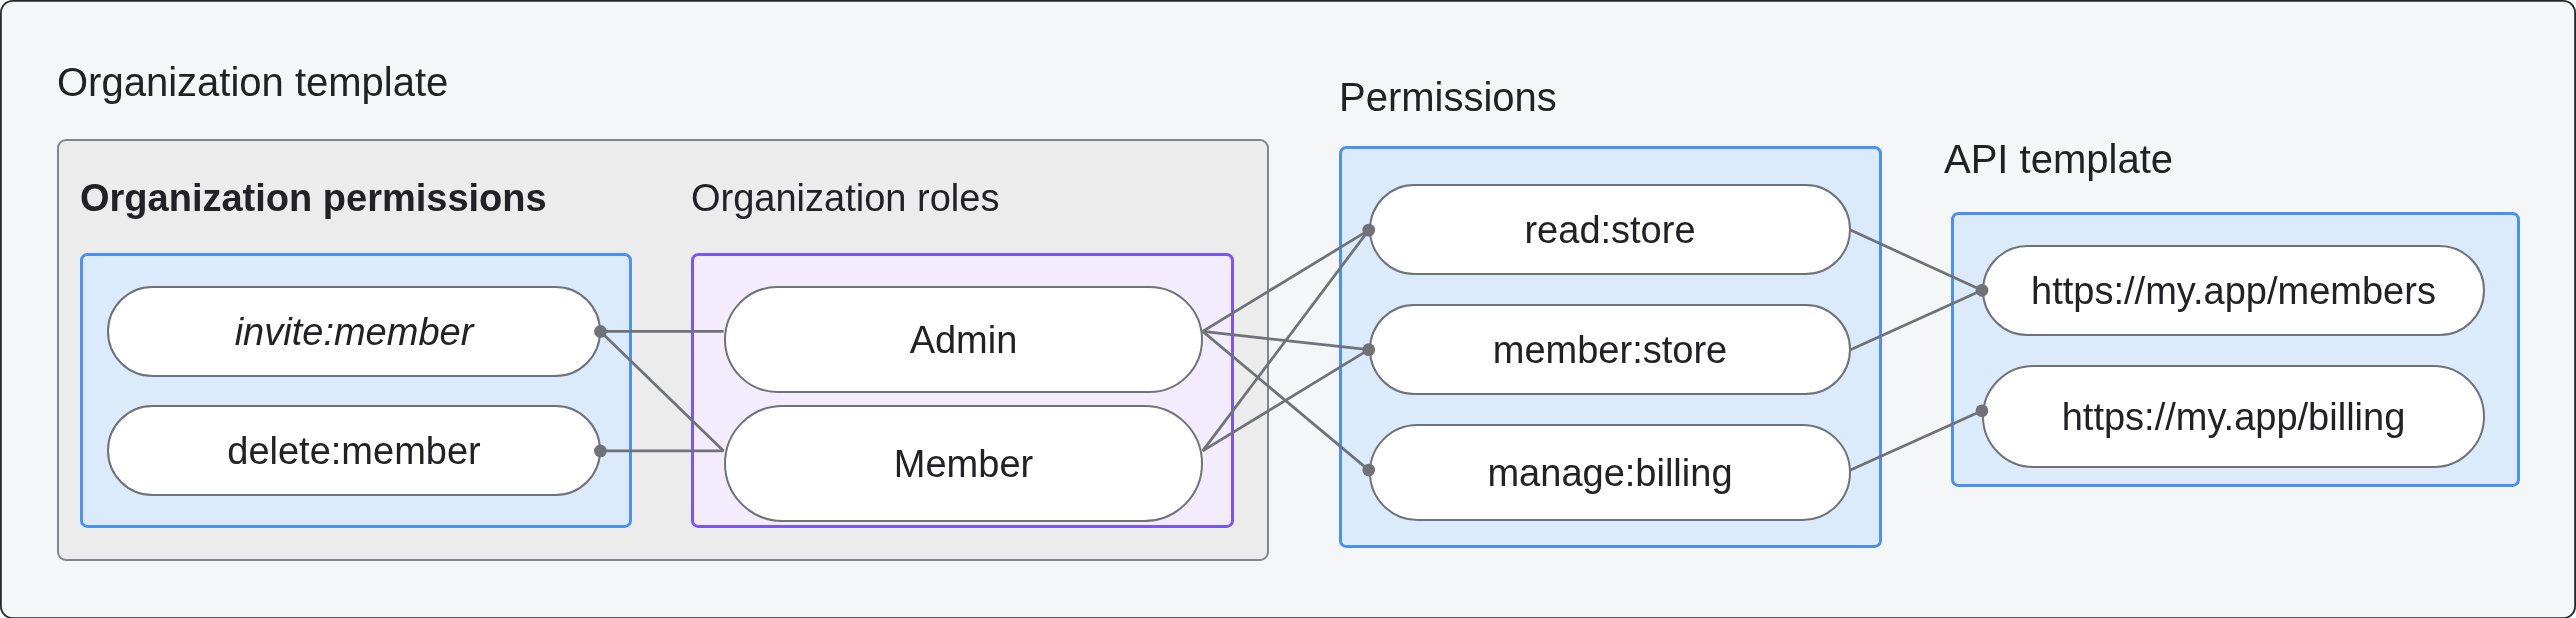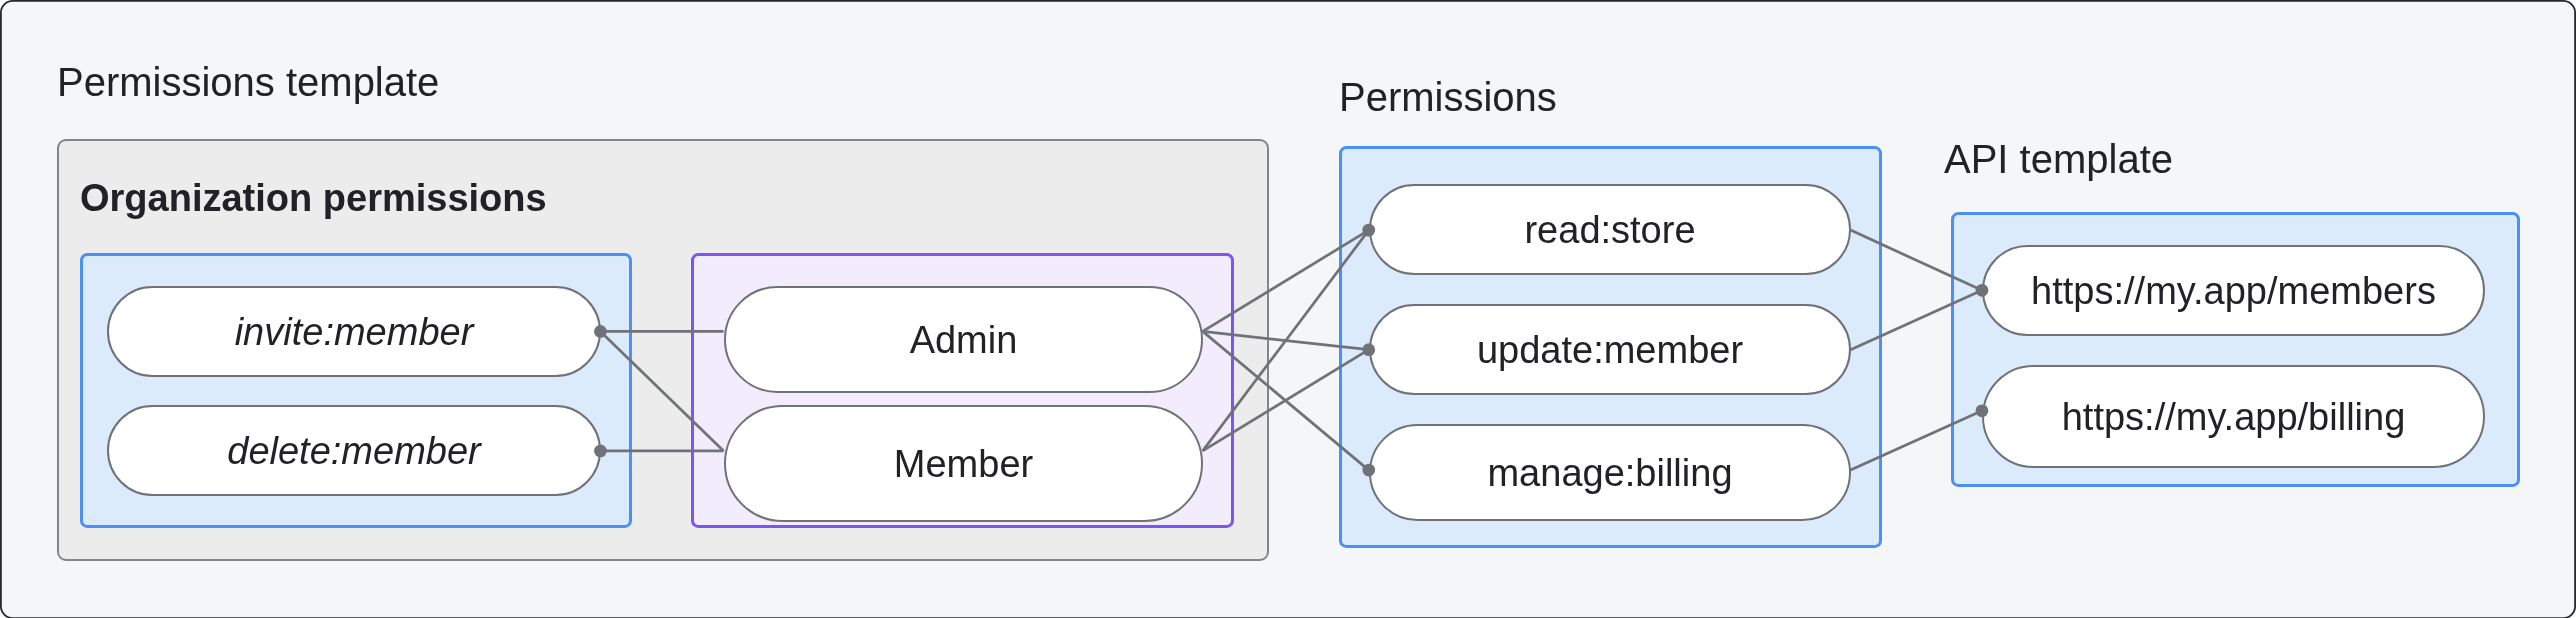--- a/index.html
+++ b/index.html
@@ -73,21 +73,21 @@
     justify-content: center;
     background: #ffffff;
     border: 2.7px solid #6f7277;
     border-radius: 912px;
     font-size: 38px;
     line-height: 1;
     white-space: nowrap;
     z-index: 3;
   }
   .p-invite  { left: 107px;  top: 286px; width: 494px; height: 91px; font-style: italic; }
-  .p-delete  { left: 107px;  top: 405px; width: 494px; height: 91px; font-style: italic; }
+  .p-delete  { left: 107px;  top: 405px; width: 494px; height: 91px; }
   .p-admin   { left: 724px;  top: 286px; width: 479px; height: 107px; }
   .p-member  { left: 724px;  top: 405px; width: 479px; height: 117px; }
   .p-read    { left: 1369px; top: 184px; width: 482px; height: 91px; }
   .p-update  { left: 1369px; top: 304px; width: 482px; height: 91px; }
   .p-manage  { left: 1369px; top: 424px; width: 482px; height: 97px; }
   .p-members { left: 1982px; top: 245px; width: 503px; height: 91px; }
   .p-billing { left: 1982px; top: 365px; width: 503px; height: 103px; }
 
   svg.layer {
     position: absolute;
@@ -97,26 +97,27 @@
     pointer-events: none;
   }
   #edges-layer { z-index: 2; }
   #dots-layer  { z-index: 4; }
 </style>
 </head>
 <body>
 
 <div class="canvas">
 
-  <div class="title t-org">Permissions template</div>
+  <div class="title t-org">Organization template</div>
   <div class="title t-perm">Permissions</div>
   <div class="title t-api">API template</div>
 
   <div class="box gray"></div>
   <div class="label l-orgperm">Organization permissions</div>
+  <div class="label l-orgroles">Organization roles</div>
 
   <div class="box blue b1"></div>
   <div class="box purple"></div>
   <div class="box blue b2"></div>
   <div class="box blue b3"></div>
 
   <svg class="layer" id="edges-layer" viewBox="0 0 2823 678">
       <line x1="658" y1="363" x2="793" y2="363" stroke="#6f7277" stroke-width="3"></line>
       <line x1="658" y1="363" x2="793" y2="494" stroke="#6f7277" stroke-width="3"></line>
       <line x1="658" y1="494" x2="793" y2="494" stroke="#6f7277" stroke-width="3"></line>
@@ -128,21 +129,21 @@
       <line x1="2028" y1="252" x2="2172" y2="318" stroke="#6f7277" stroke-width="3"></line>
       <line x1="2028" y1="383" x2="2172" y2="318" stroke="#6f7277" stroke-width="3"></line>
       <line x1="2028" y1="515" x2="2172" y2="450" stroke="#6f7277" stroke-width="3"></line>
     </svg>
 
   <div class="pill p-invite">invite:member</div>
   <div class="pill p-delete">delete:member</div>
   <div class="pill p-admin">Admin</div>
   <div class="pill p-member">Member</div>
   <div class="pill p-read">read:store</div>
-  <div class="pill p-update">update:member</div>
+  <div class="pill p-update">member:store</div>
   <div class="pill p-manage">manage:billing</div>
   <div class="pill p-members">https://my.app/members</div>
   <div class="pill p-billing">https://my.app/billing</div>
 
   <svg class="layer" id="dots-layer" viewBox="0 0 2823 678">
       <circle cx="658" cy="363" r="7" fill="#6f7277"></circle>
       <circle cx="658" cy="494" r="7" fill="#6f7277"></circle>
       <circle cx="1500" cy="252" r="7" fill="#6f7277"></circle>
       <circle cx="1500" cy="383" r="7" fill="#6f7277"></circle>
       <circle cx="1500" cy="515" r="7" fill="#6f7277"></circle>

